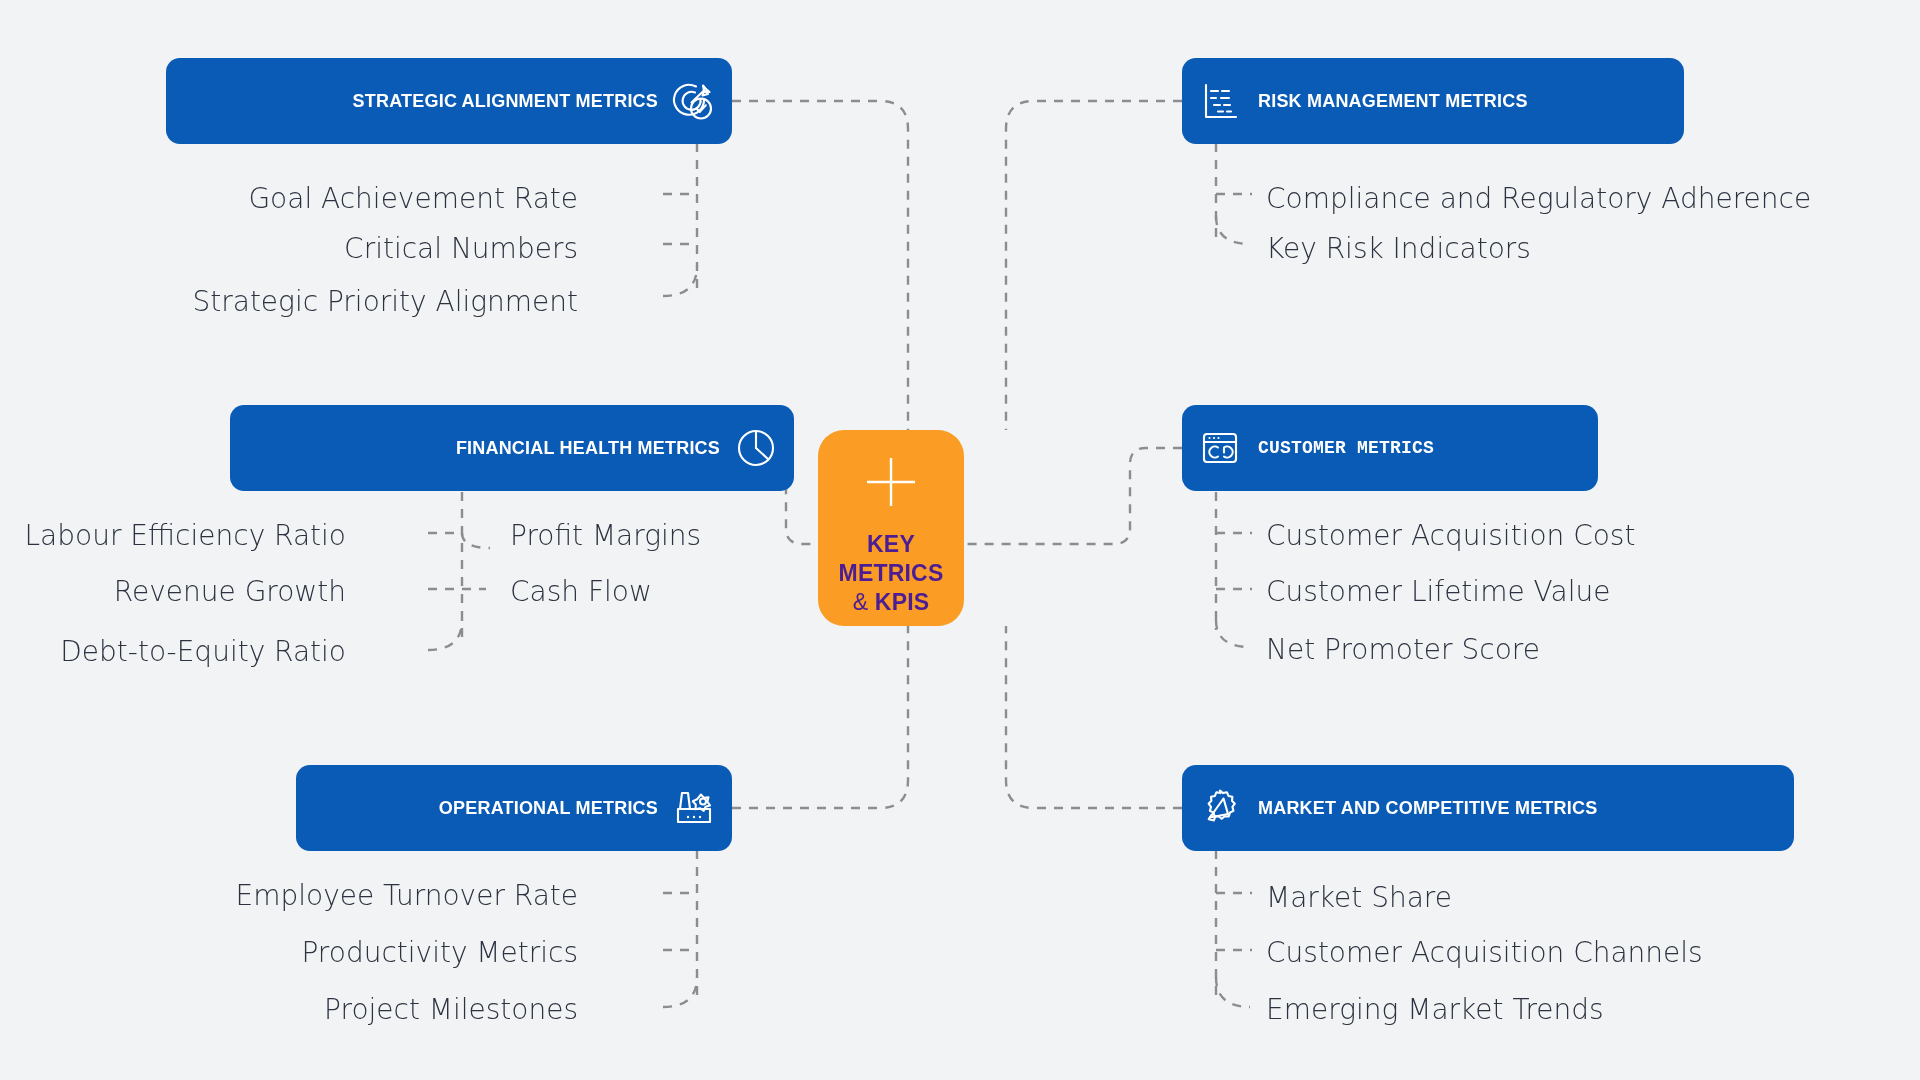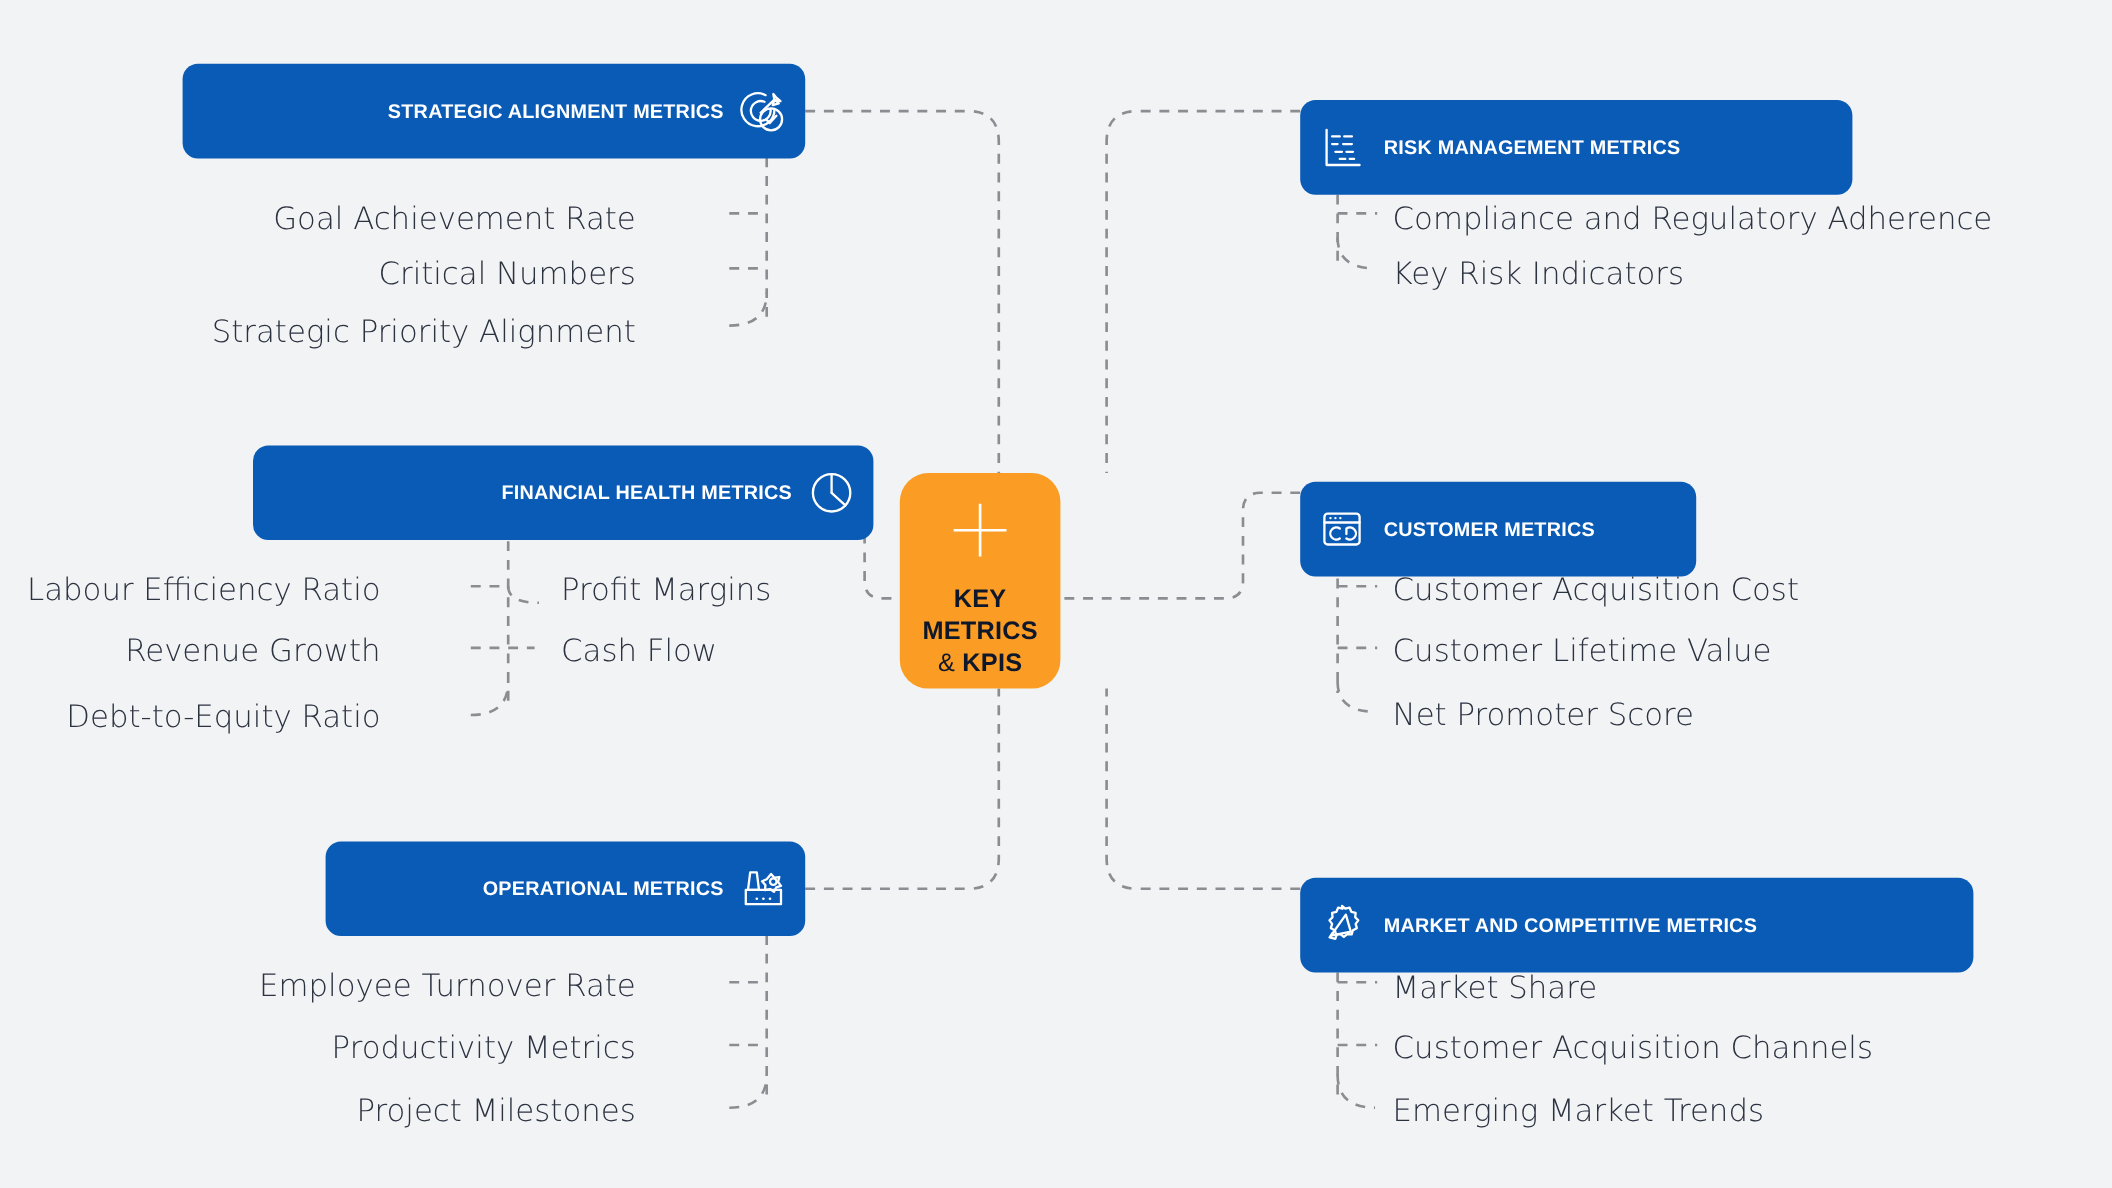--- a/index.html
+++ b/index.html
@@ -17,21 +17,21 @@
   
   .pill {
     position: absolute;
     background: #0a5bb5;
     border-radius: 14px;
     display: flex;
     align-items: center;
     height: 86px;
     color: #fff;
   }
-  .pill.right { flex-direction: row; padding-left: 14px; padding-right: 28px; justify-content: flex-start; margin-top: 33px; }
+  .pill.right { flex-direction: row; padding-left: 14px; padding-right: 28px; justify-content: flex-start; }
   .pill.left  { flex-direction: row; padding-right: 14px; padding-left: 30px; justify-content: flex-end; }
   .pill-title {
     font-size: 18px;
     font-weight: 700;
     letter-spacing: .2px;
     white-space: nowrap;
     text-transform: uppercase;
   }
   .pill.right .pill-title { margin-left: 14px; }
   .pill.left  .pill-title { margin-right: 12px; }
@@ -60,21 +60,21 @@
     display: flex;
     flex-direction: column;
     align-items: center;
     justify-content: flex-start;
     padding-top: 26px;
   }
   #center .plus { width: 52px; height: 52px; display:block; }
   #center .ctxt {
     margin-top: 22px;
     text-align: center;
-    color: #0f172a;
+    color: #4c1d95;
     font-size: 23px;
     font-weight: 700;
     line-height: 1.25;
     text-transform: uppercase;
     letter-spacing: .2px;
   }
   #center .amp { font-weight: 400; }
 </style>
 </head>
 <body>
@@ -186,21 +186,21 @@
         <path d="M24 24l12.5 11.5"></path>
       </g>
     </svg>
   </div>
   <div class="sub l" style="left:346px; top:522px;">Labour Efficiency Ratio</div>
   <div class="sub l" style="left:346px; top:578px;">Revenue Growth</div>
   <div class="sub l" style="left:346px; top:638px;">Debt-to-Equity Ratio</div>
   <div class="sub r" style="left:510px; top:522px;">Profit Margins</div>
   <div class="sub r" style="left:510px; top:578px;">Cash Flow</div>
 
-  <div class="pill right" style="left:1182px; top:405px; width:360px;">
+  <div class="pill right" style="left:1182px; top:405px; width:416px;font-family:Liberation Mono, monospace;">
     <svg class="pill-icon" viewBox="0 0 48 48">
       <g fill="none" stroke="#fff" stroke-width="2.1" stroke-linecap="round" stroke-linejoin="round">
         <rect x="8" y="10" width="32" height="28" rx="3"></rect>
         <path d="M8 18h32"></path>
         <circle cx="13.5" cy="14" r="1.1" fill="#fff" stroke="none"></circle>
         <circle cx="18" cy="14" r="1.1" fill="#fff" stroke="none"></circle>
         <circle cx="22.5" cy="14" r="1.1" fill="#fff" stroke="none"></circle>
         <path d="M22 23.5a5.5 5.5 0 1 0 0 9"></path>
         <path d="M28 32.5a5.5 5.5 0 1 0 0-9v5"></path>
       </g>

